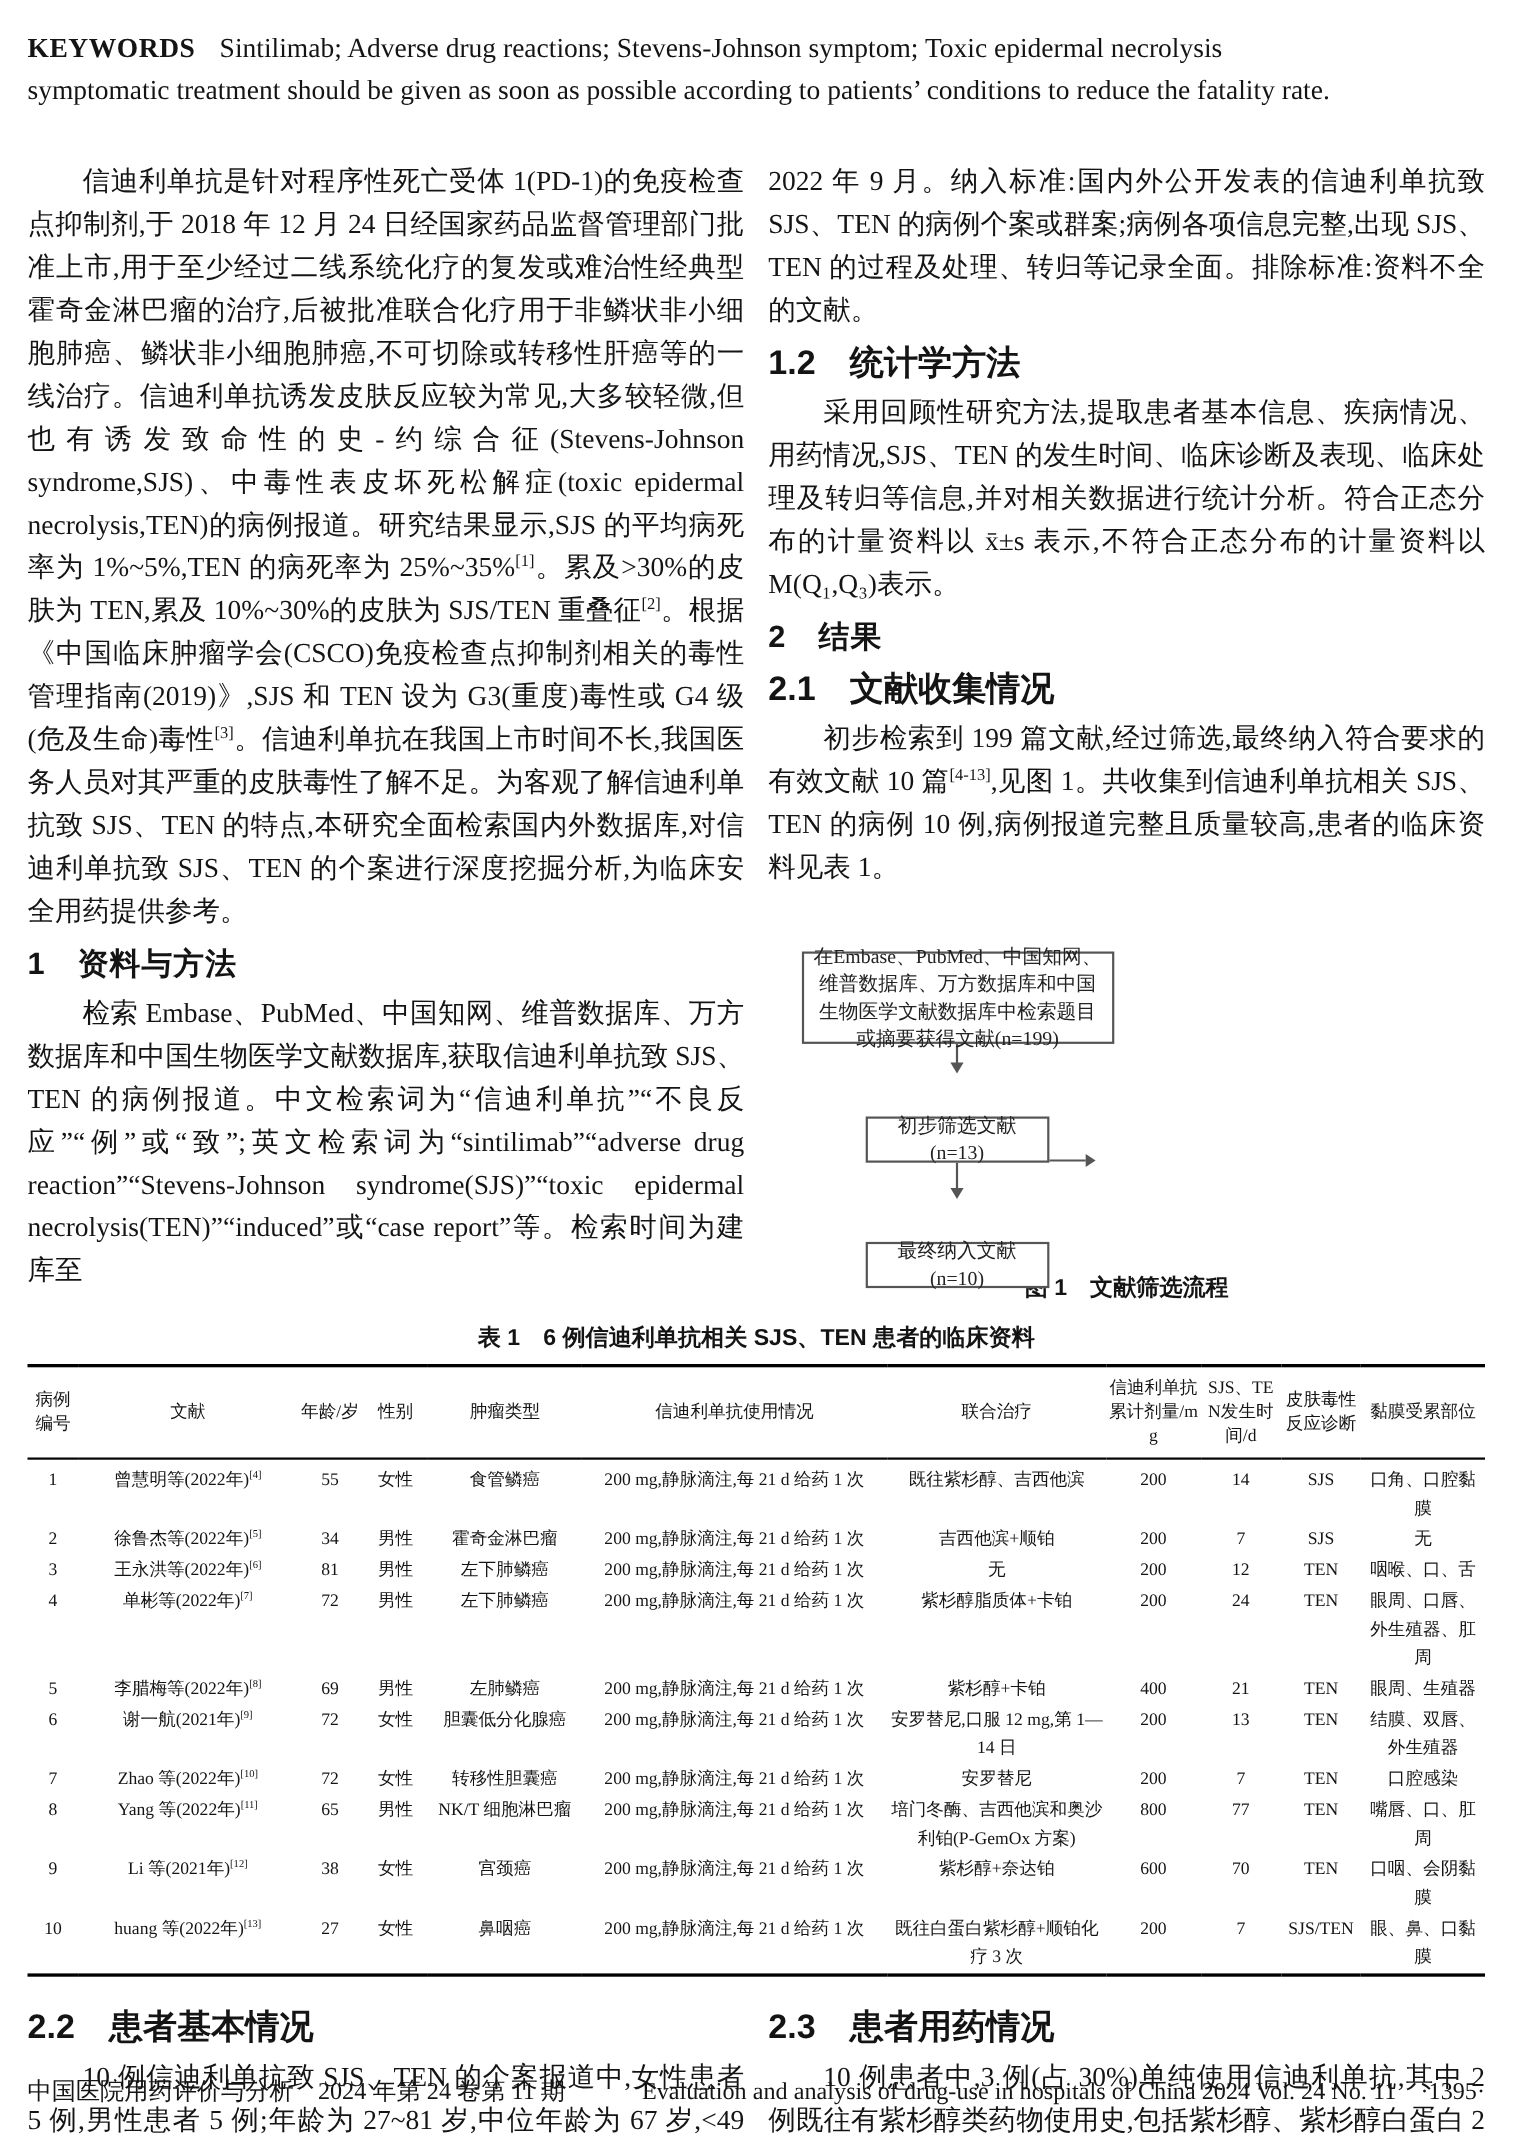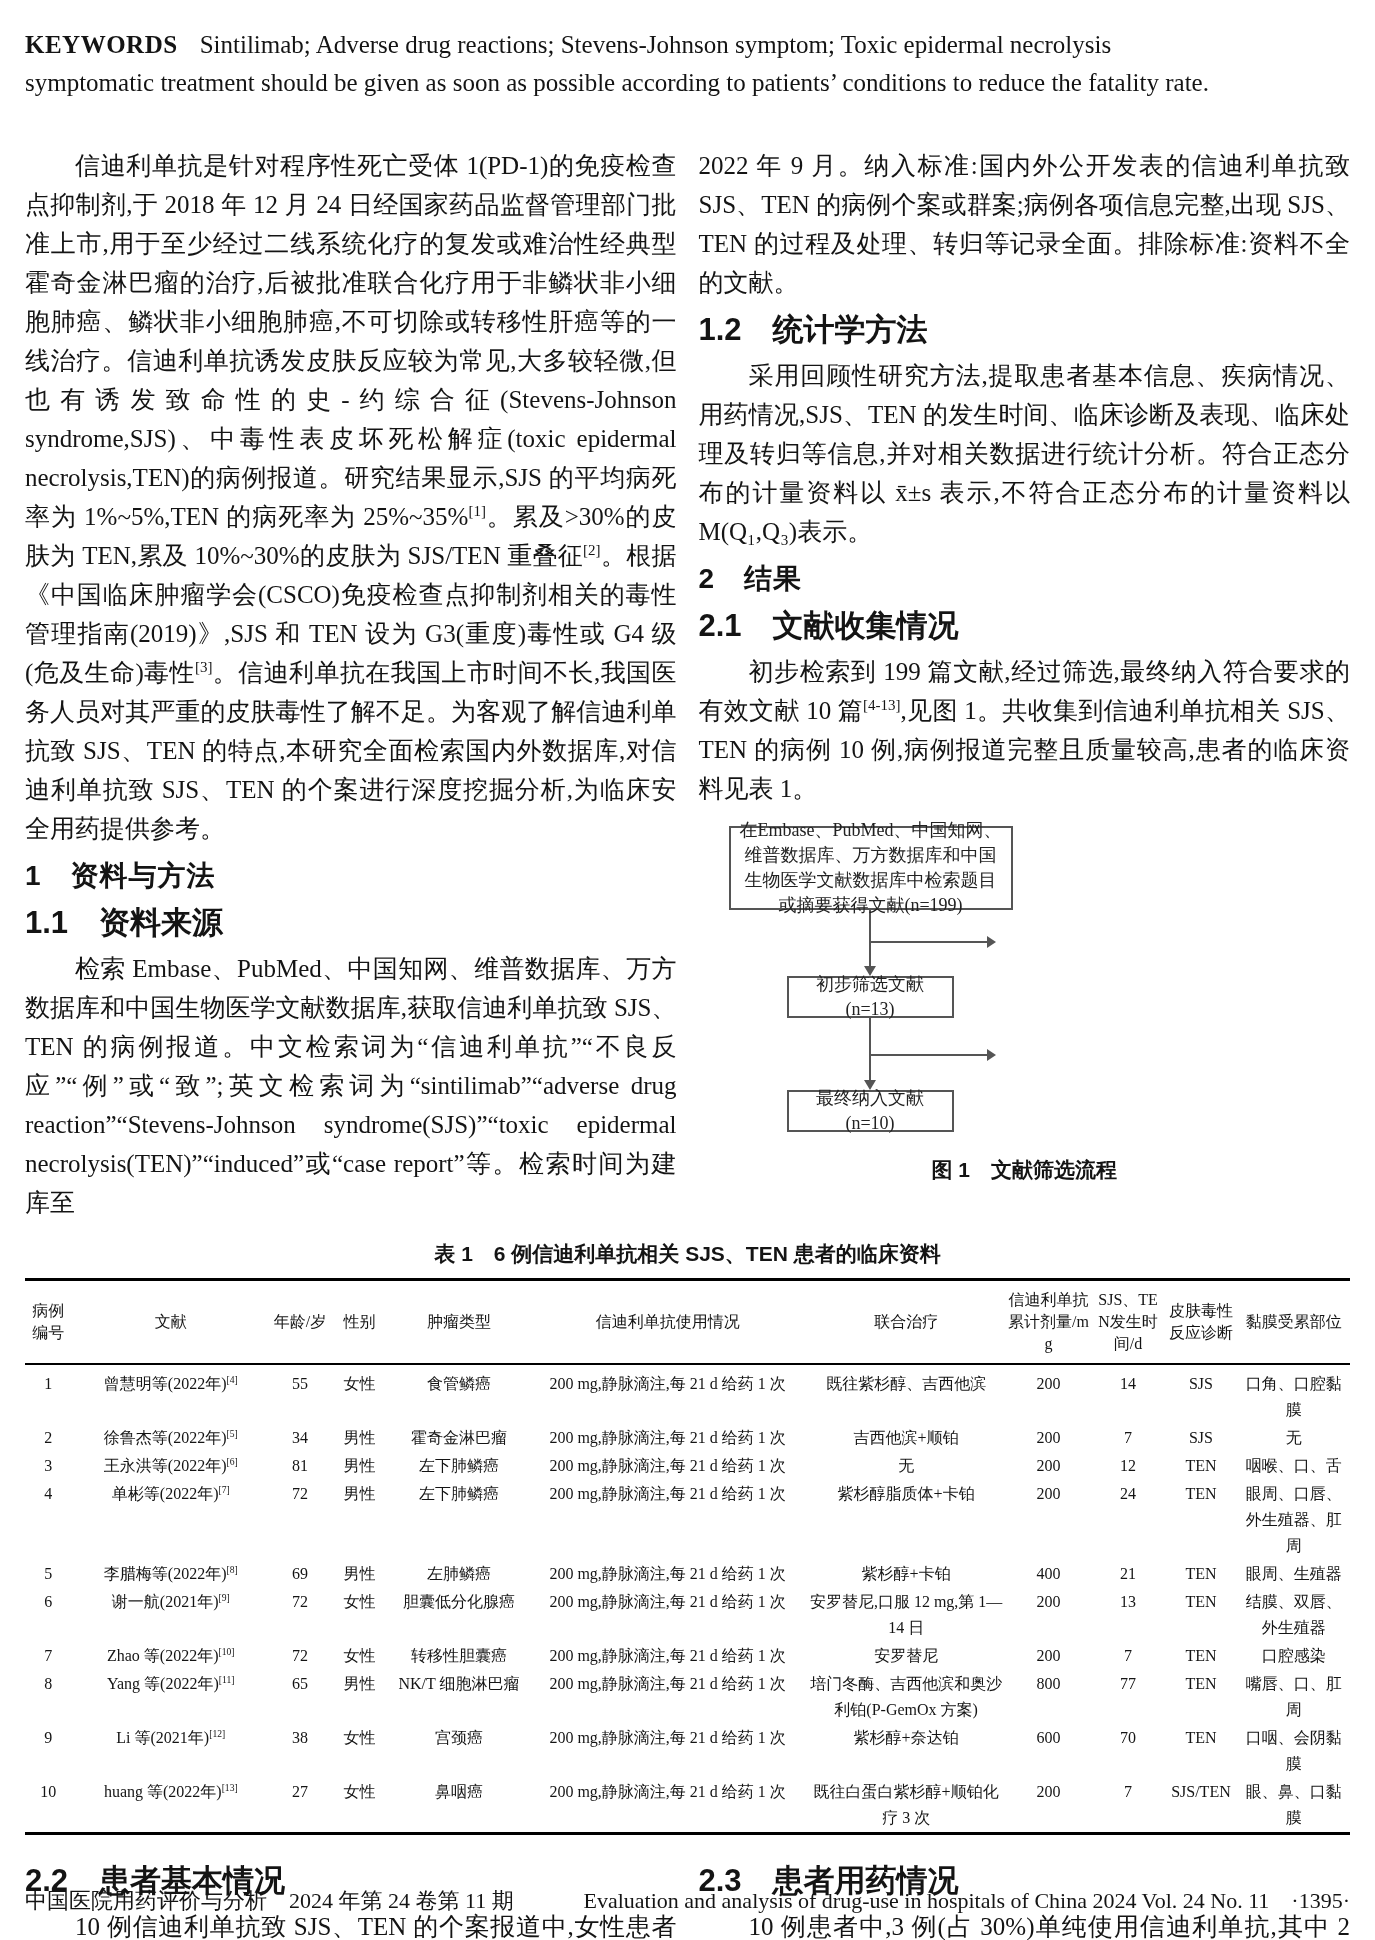--- a/index.html
+++ b/index.html
@@ -23,21 +23,21 @@
   h2.sec1 { font-family:"Liberation Sans", sans-serif; font-size:28px; font-weight:bold;
             margin:9px 0 7px 0; letter-spacing:1px; }
   h3.sec2 { font-family:"Liberation Sans", sans-serif; font-size:31px; font-weight:bold;
             margin:7px 0 5px 0; }
 
   
   .flowchart { position:relative; height:318px; margin-top:14px; width:100%; }
   .fbox { position:absolute; border:2px solid #555; box-sizing:border-box;
           display:flex; align-items:center; justify-content:center;
           text-align:center; font-size:18px; line-height:25px; padding:2px 8px;
-          background:#fff; color:#222; }
+          background:#fff; color:#222;margin-top:39px; }
   .fc-svg { position:absolute; left:0; top:0; }
   .fc-svg line { stroke:#555; stroke-width:2; }
   .fc-svg polygon { fill:#555; }
   .fig-caption { text-align:center; font-family:"Liberation Sans", sans-serif;
                  font-weight:bold; font-size:21px; margin-top:16px; }
 
   
   .table-title { text-align:center; font-family:"Liberation Sans", sans-serif;
                  font-weight:bold; font-size:21px; margin-top:18px; }
   table.clinical { width:1325px; margin-top:10px; border-collapse:collapse;
@@ -65,21 +65,20 @@
 
   <div class="top-en">
     <p><span class="kw-label">KEYWORDS</span><span>Sintilimab; Adverse drug reactions; Stevens-Johnson symptom; Toxic epidermal necrolysis</span></p>
     <p>symptomatic treatment should be given as soon as possible according to patients’ conditions to reduce the fatality rate.</p>
   </div>
 
   <div class="columns">
     <div class="col">
       <p class="body indent">信迪利单抗是针对程序性死亡受体 1(PD-1)的免疫检查点抑制剂,于 2018 年 12 月 24 日经国家药品监督管理部门批准上市,用于至少经过二线系统化疗的复发或难治性经典型霍奇金淋巴瘤的治疗,后被批准联合化疗用于非鳞状非小细胞肺癌、鳞状非小细胞肺癌,不可切除或转移性肝癌等的一线治疗。信迪利单抗诱发皮肤反应较为常见,大多较轻微,但也有诱发致命性的史-约综合征(Stevens-Johnson syndrome,SJS)、中毒性表皮坏死松解症(toxic epidermal necrolysis,TEN)的病例报道。研究结果显示,SJS 的平均病死率为 1%~5%,TEN 的病死率为 25%~35%<sup>[1]</sup>。累及&gt;30%的皮肤为 TEN,累及 10%~30%的皮肤为 SJS/TEN 重叠征<sup>[2]</sup>。根据《中国临床肿瘤学会(CSCO)免疫检查点抑制剂相关的毒性管理指南(2019)》,SJS 和 TEN 设为 G3(重度)毒性或 G4 级(危及生命)毒性<sup>[3]</sup>。信迪利单抗在我国上市时间不长,我国医务人员对其严重的皮肤毒性了解不足。为客观了解信迪利单抗致 SJS、TEN 的特点,本研究全面检索国内外数据库,对信迪利单抗致 SJS、TEN 的个案进行深度挖掘分析,为临床安全用药提供参考。</p>
       <h2 class="sec1">1　资料与方法</h2>
-      <h3 class="sec2">1.1　资料来源</h3>
       <p class="body indent">检索 Embase、PubMed、中国知网、维普数据库、万方数据库和中国生物医学文献数据库,获取信迪利单抗致 SJS、TEN 的病例报道。中文检索词为“信迪利单抗”“不良反应”“例”或“致”;英文检索词为“sintilimab”“adverse drug reaction”“Stevens-Johnson syndrome(SJS)”“toxic epidermal necrolysis(TEN)”“induced”或“case report”等。检索时间为建库至</p>
     </div>
 
     <div class="col">
       <p class="body">2022 年 9 月。纳入标准:国内外公开发表的信迪利单抗致 SJS、TEN 的病例个案或群案;病例各项信息完整,出现 SJS、TEN 的过程及处理、转归等记录全面。排除标准:资料不全的文献。</p>
       <h3 class="sec2">1.2　统计学方法</h3>
       <p class="body indent">采用回顾性研究方法,提取患者基本信息、疾病情况、用药情况,SJS、TEN 的发生时间、临床诊断及表现、临床处理及转归等信息,并对相关数据进行统计分析。符合正态分布的计量资料以 x̄±s 表示,不符合正态分布的计量资料以 M(Q₁,Q₃)表示。</p>
       <h2 class="sec1">2　结果</h2>
       <h3 class="sec2">2.1　文献收集情况</h3>
       <p class="body indent">初步检索到 199 篇文献,经过筛选,最终纳入符合要求的有效文献 10 篇<sup>[4-13]</sup>,见图 1。共收集到信迪利单抗相关 SJS、TEN 的病例 10 例,病例报道完整且质量较高,患者的临床资料见表 1。</p>

